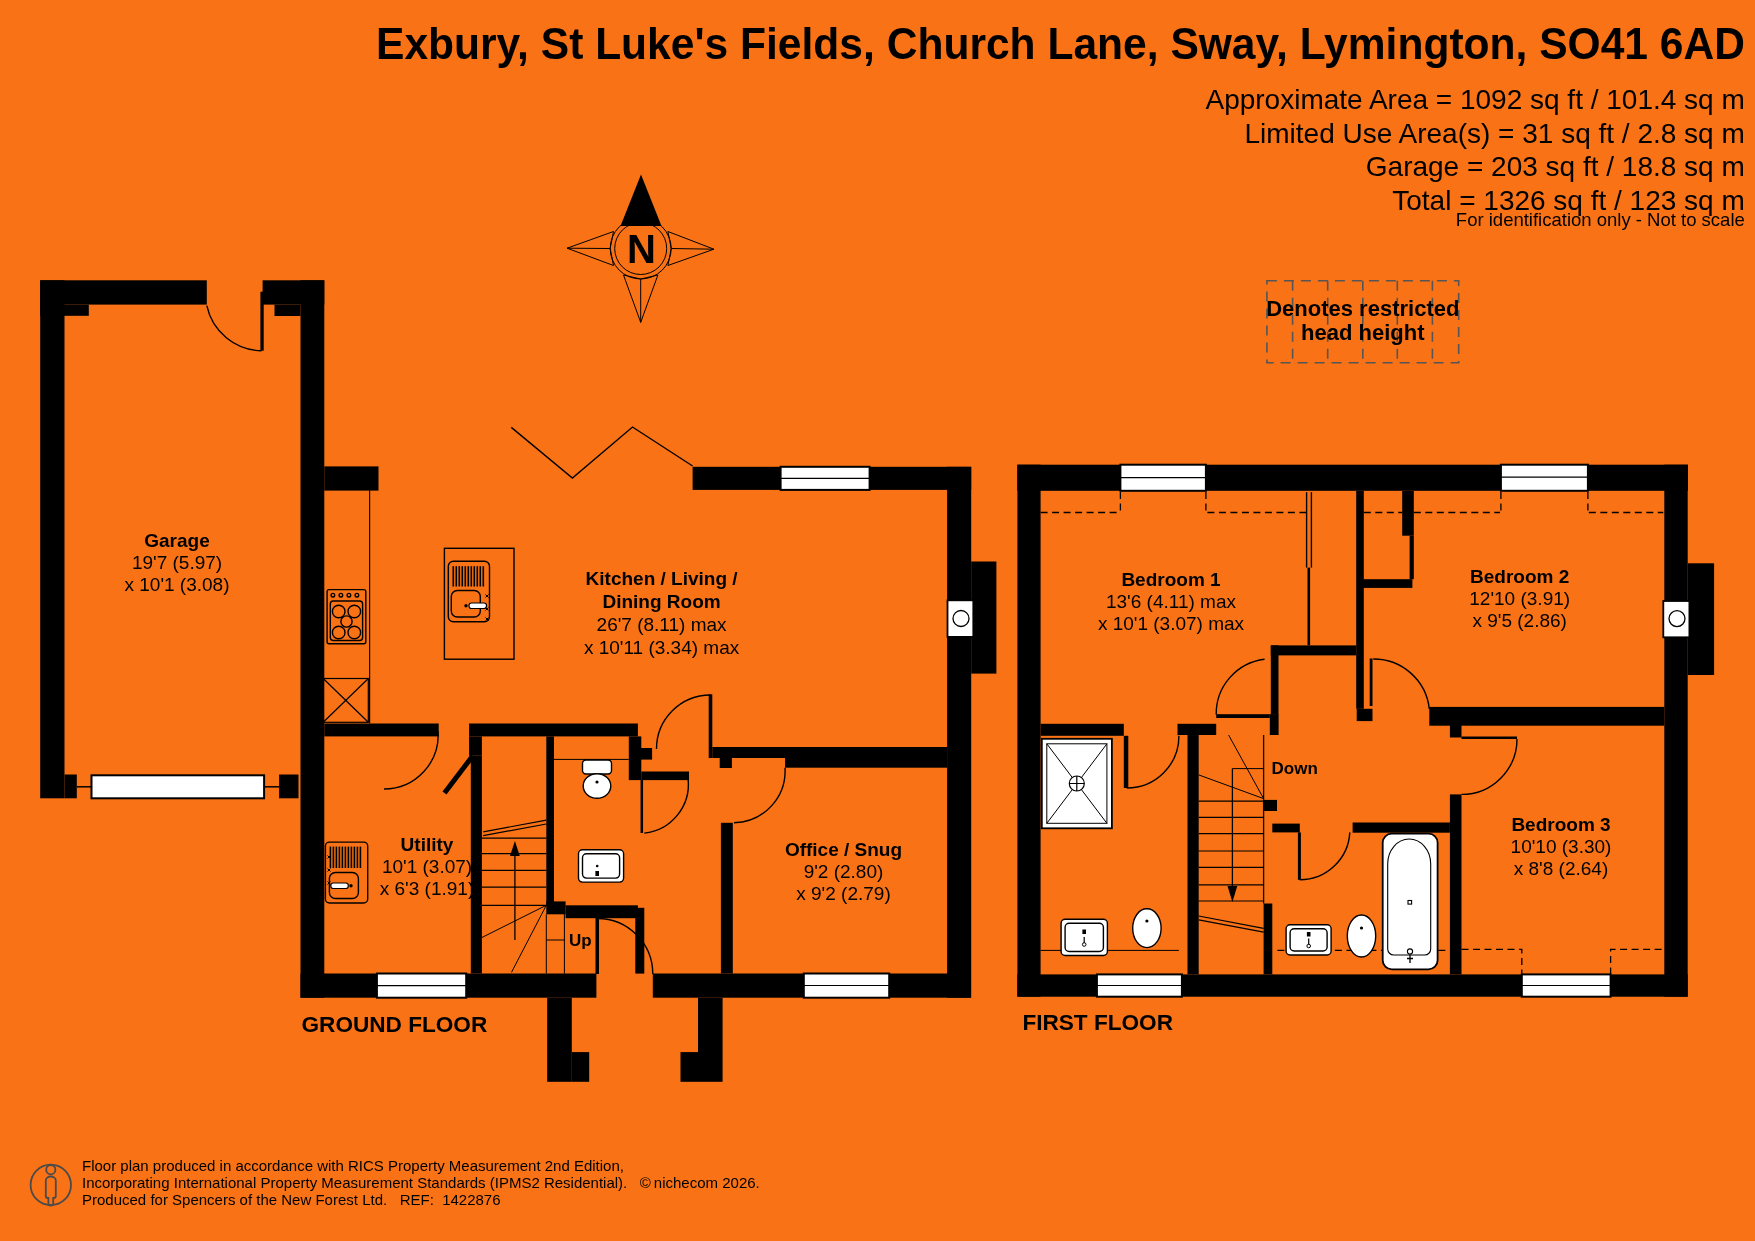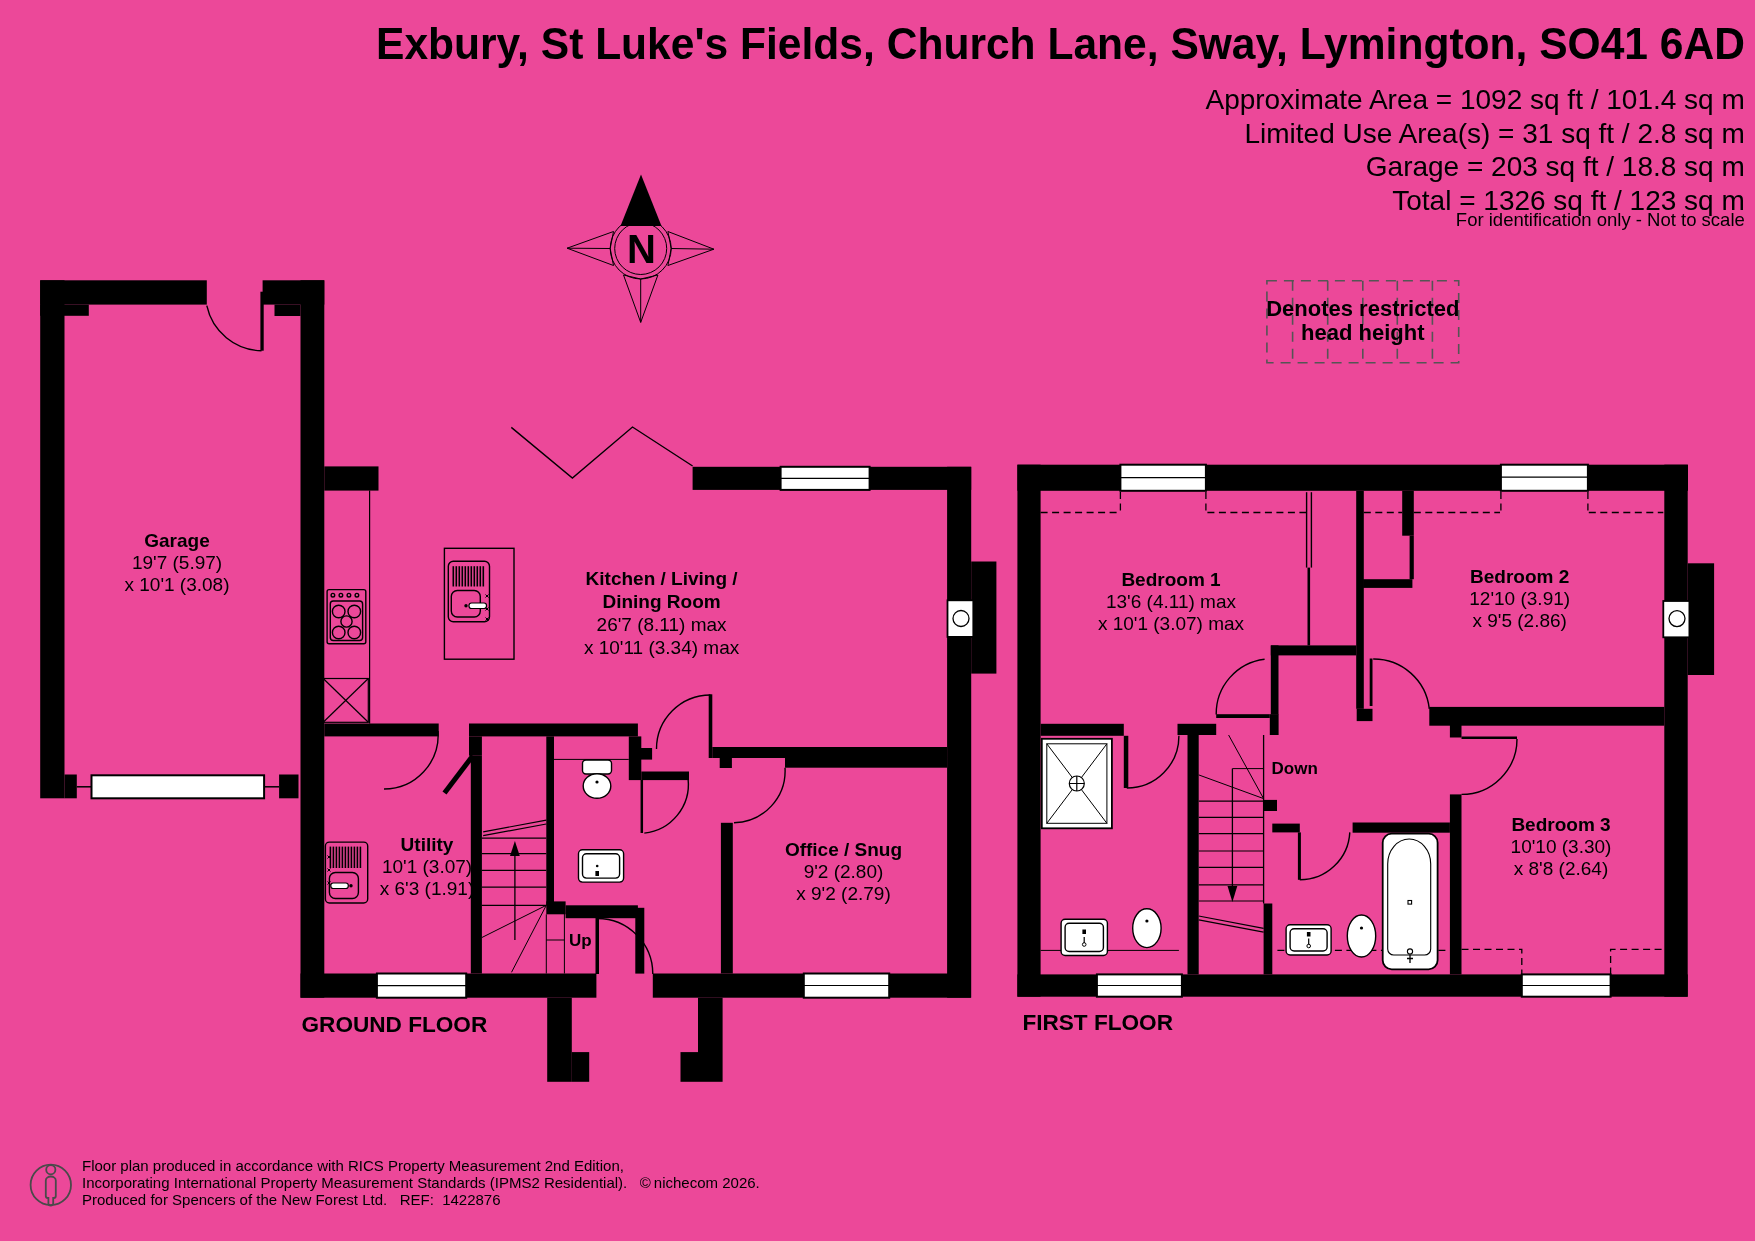--- a/index.html
+++ b/index.html
@@ -1,16 +1,16 @@
 <!DOCTYPE html>
 <html><head>
 <meta charset="utf-8">
 <style>
 html,body{margin:0;padding:0;background:#fff;}
-.page{position:relative;width:1755px;height:1241px;overflow:hidden;background:#ec4899;font-family:"Liberation Sans",sans-serif;}
+.page{position:relative;width:1755px;height:1241px;overflow:hidden;background:#f97316;font-family:"Liberation Sans",sans-serif;}
 svg text{font-family:"Liberation Sans",sans-serif;fill:#000;}
 .b{font-weight:bold;}
 </style>
 </head>
 <body>
 <div class="page">
 <svg width="1755" height="1241" viewBox="0 0 1755 1241">
 
 <text x="376" y="58.5" font-size="44" class="b" textLength="1369" lengthAdjust="spacingAndGlyphs">Exbury, St Luke's Fields, Church Lane, Sway, Lymington, SO41 6AD</text>
 

